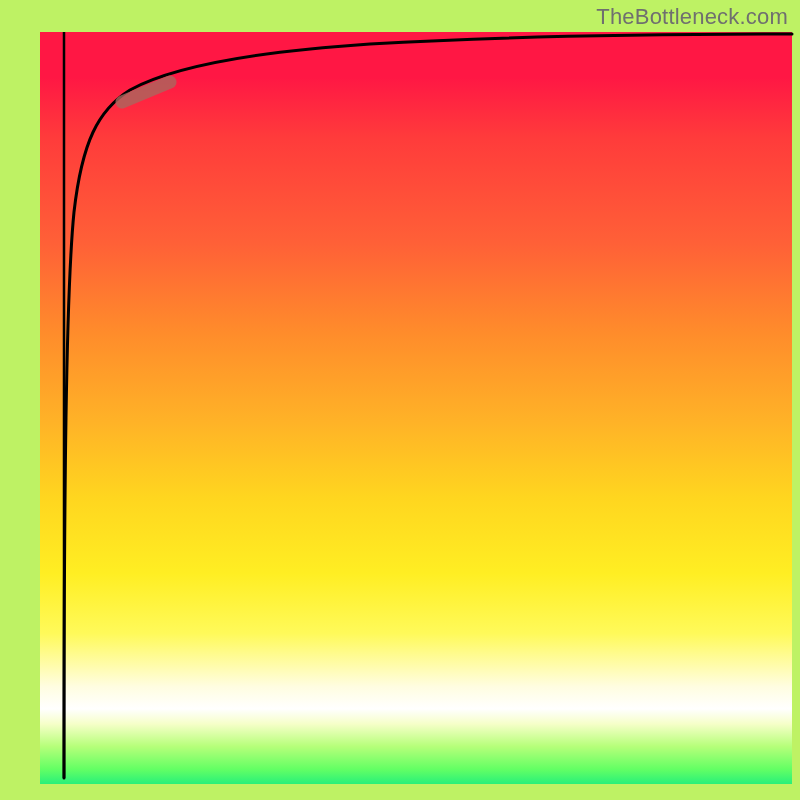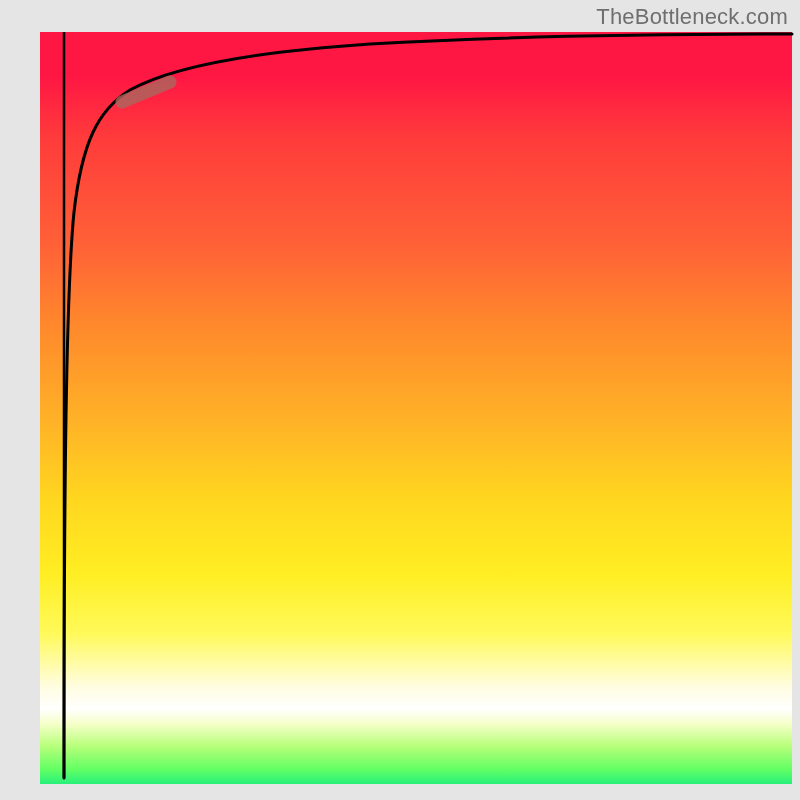--- a/index.html
+++ b/index.html
@@ -8,21 +8,21 @@
     width: 800px;
     height: 800px;
     background: #000;
     font-family: Arial, Helvetica, sans-serif;
     overflow: hidden;
   }
   .frame {
     position: relative;
     width: 800px;
     height: 800px;
-    background: #e5e5e5;
+    background: #bef264;
   }
   .attribution {
     position: absolute;
     top: 4px;
     right: 12px;
     color: #6f6f6f;
     font-size: 22px;
     letter-spacing: 0.2px;
     font-weight: 400;
   }

